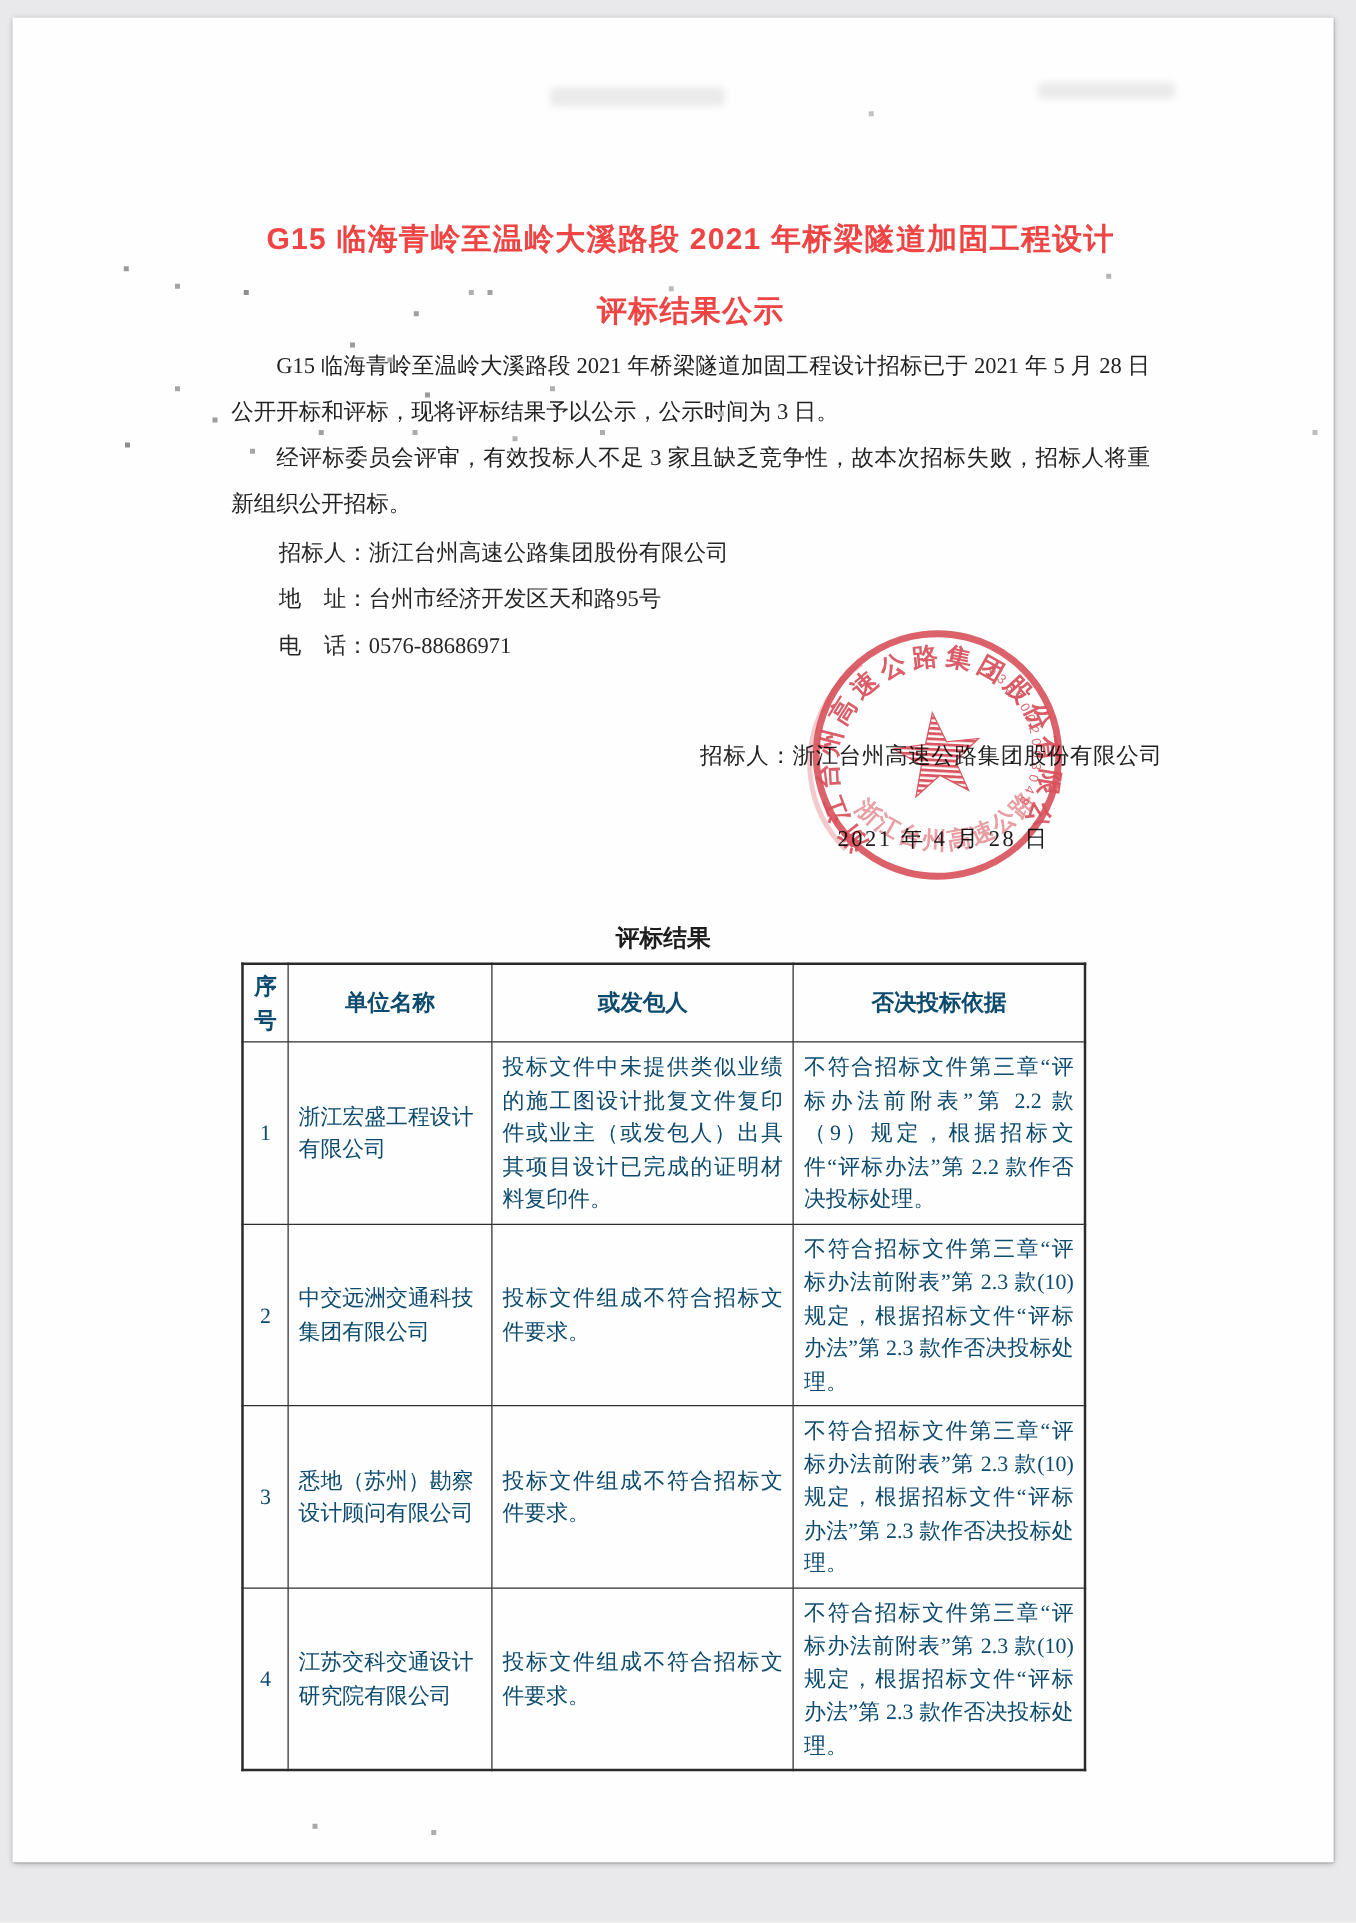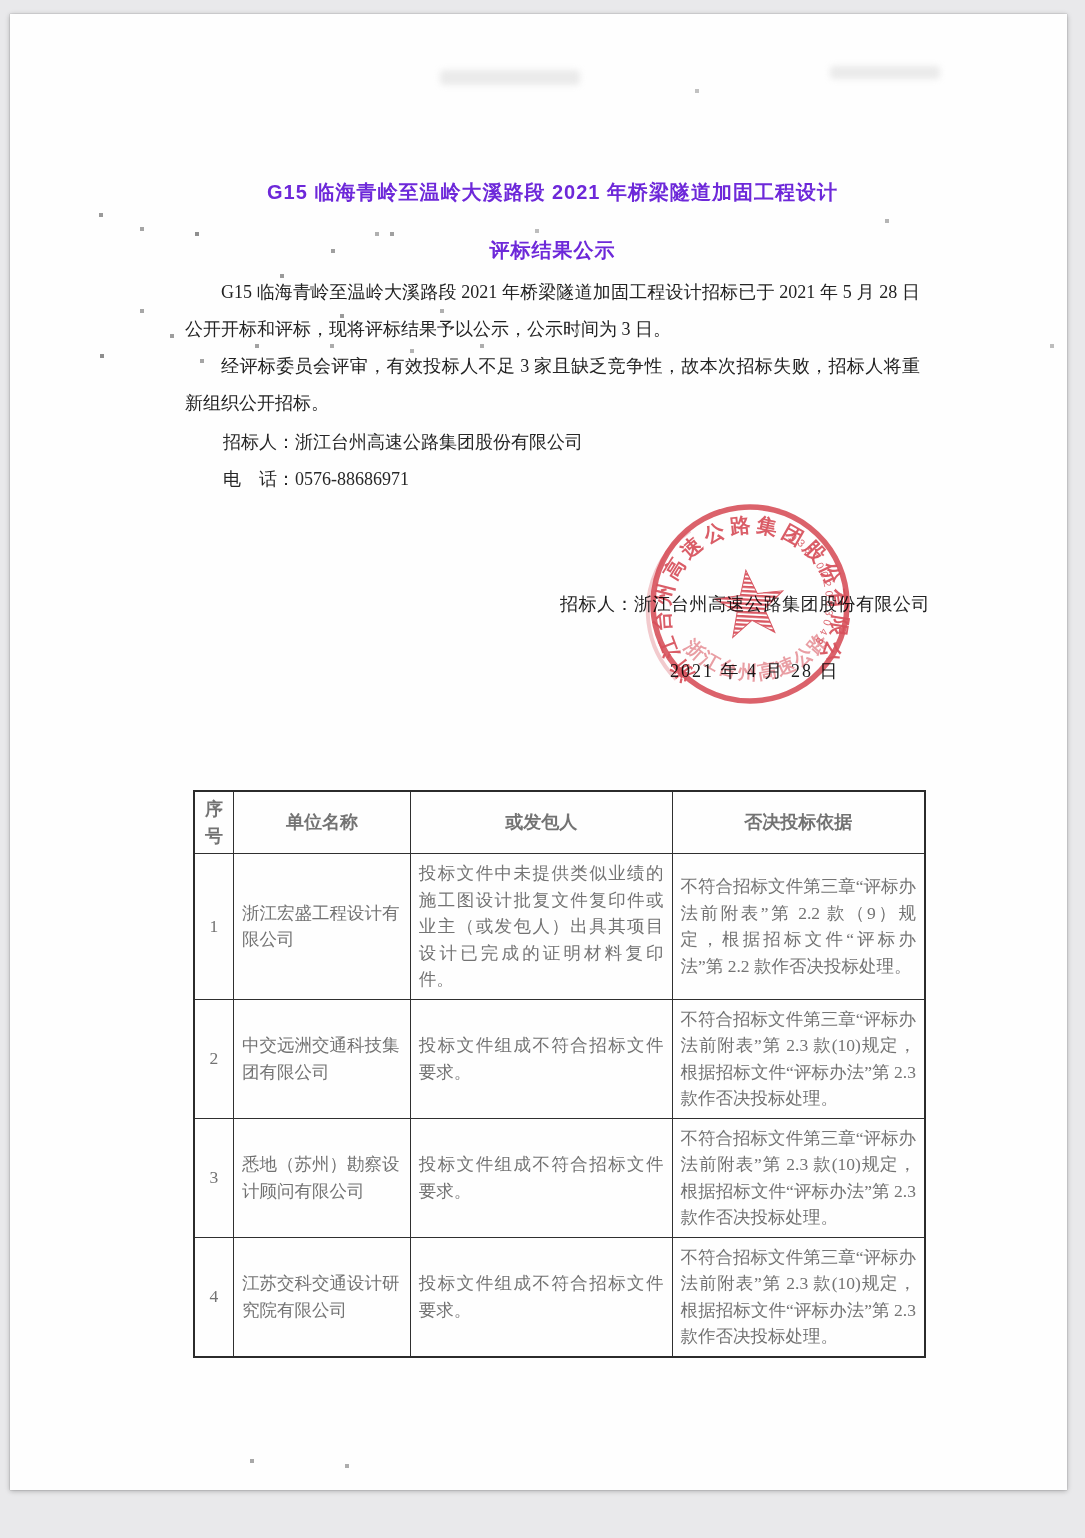--- a/index.html
+++ b/index.html
@@ -14,22 +14,22 @@
   .page{
     position:absolute;left:10px;top:14px;
     width:1057px;height:1476px;
     background:#fefefe;
     box-shadow:0 1px 5px rgba(0,0,0,.28), 0 0 1px rgba(0,0,0,.35);
     overflow:hidden;
   }
   .content{padding:0 147px 0 175px;}
   .doc-title{
     font-family:"Liberation Sans", sans-serif;
-    font-weight:bold;font-size:20px;line-height:40px;
-    text-align:center;color:#6d28d9;margin:0;
+    font-weight:bold;font-size:24px;line-height:40px;
+    text-align:center;color:#ef4444;margin:0;
     letter-spacing:1px;
   }
   .doc-title.line1{margin-top:158px;}
   .doc-title.line2{margin-top:18px;}
   .para{
     font-size:18px;line-height:37px;margin:0;
     text-indent:2em;text-align:justify;color:#222;
   }
   .para.first{margin-top:4px;}
   .contact{margin-top:2px;margin-left:38px;font-size:18px;line-height:37px;}
@@ -42,23 +42,23 @@
     position:absolute;top:645px;left:660px;
     font-size:18px;color:#1c1c1c;letter-spacing:2px;
   }
   .table-caption{
     position:absolute;top:724px;left:185px;width:735px;
     text-align:center;font-weight:bold;font-size:19px;color:#1d1d1d;
     transform:translateX(-32px);
     font-family:"Liberation Sans", sans-serif;
   }
   table.results{
-    position:absolute;top:776px;left:183px;width:733px;
+    position:absolute;top:756px;left:183px;width:676px;
     border-collapse:collapse;table-layout:fixed;
-    font-size:17.5px;color:#737373;
+    font-size:17.5px;color:#0c4a6e;
   }
   table.results th, table.results td{
     border:1px solid #2f2f2f;
     vertical-align:middle;
     line-height:26.5px;
     padding:6px 8px;
   }
   table.results{border:2px solid #2b2b2b;}
   table.results thead th{
     font-family:"Liberation Sans", sans-serif;
@@ -101,20 +101,21 @@
 
   <div class="content">
     <h1 class="doc-title line1">G15 临海青岭至温岭大溪路段 2021 年桥梁隧道加固工程设计</h1>
     <h1 class="doc-title line2">评标结果公示</h1>
 
     <p class="para first">G15 临海青岭至温岭大溪路段 2021 年桥梁隧道加固工程设计招标已于 2021 年 5 月 28 日公开开标和评标，现将评标结果予以公示，公示时间为 3 日。</p>
     <p class="para">经评标委员会评审，有效投标人不足 3 家且缺乏竞争性，故本次招标失败，招标人将重新组织公开招标。</p>
 
     <div class="contact">
       <div class="row"><span>招标人：</span><span>浙江台州高速公路集团股份有限公司</span></div>
+      <div class="row"><span>地　址：</span><span>台州市经济开发区天和路95号</span></div>
       <div class="row"><span>电　话：</span><span>0576-88686971</span></div>
     </div>
   </div>
 
   <div class="sig-line">招标人：浙江台州高速公路集团股份有限公司</div>
   <div class="sig-date">2021 年 4 月 28 日</div>
 
   <div class="seal">
     <svg width="210" height="212" viewBox="0 0 210 210">
       <defs>
@@ -146,20 +147,21 @@
 
         <g clip-path="url(#sealClip)" opacity="0.55">
           <text font-size="19" font-weight="bold" fill="#d5424e" font-family="Liberation Sans, sans-serif" letter-spacing="2">
             <textPath href="#ghostArc">浙江台州高速公路集团股份有限公司</textPath>
           </text>
         </g>
       </g>
     </svg>
   </div>
 
+  <div class="table-caption">评标结果</div>
 
   <table class="results">
     <colgroup>
       <col style="width:5.4%">
         <col style="width:24.2%">
         <col style="width:35.8%">
         <col style="width:34.6%">
     </colgroup>
     <thead>
       <tr>

